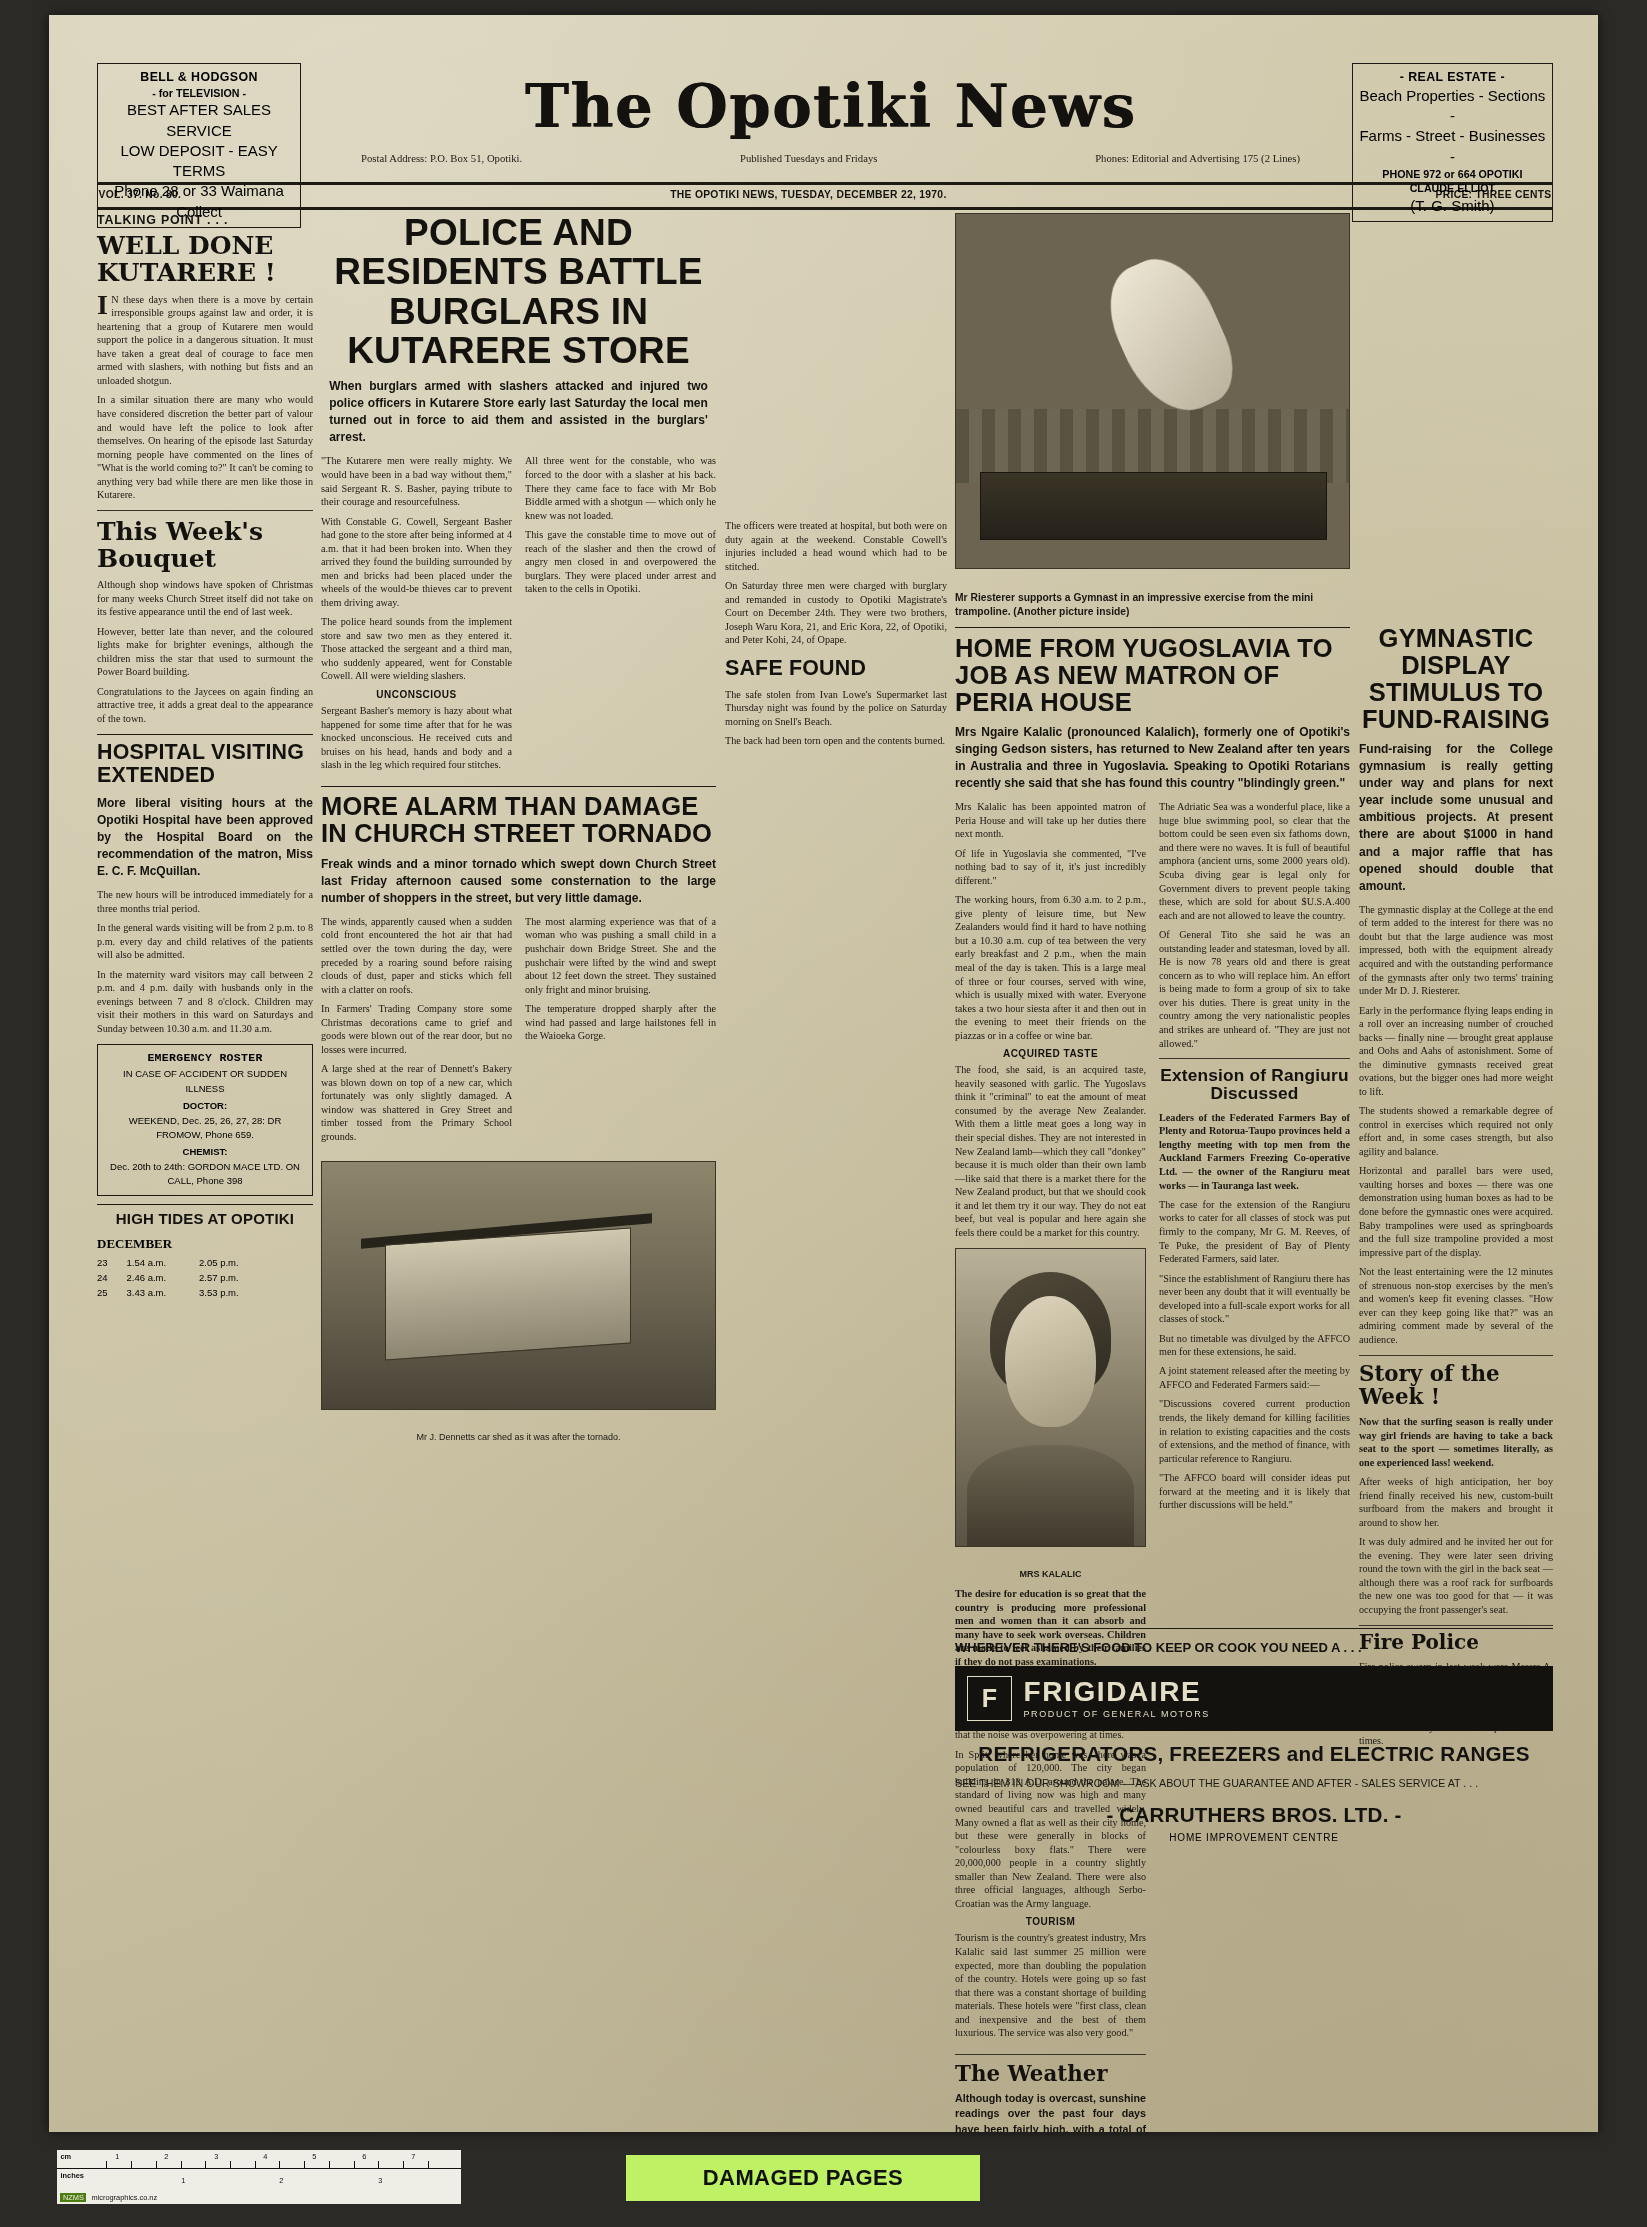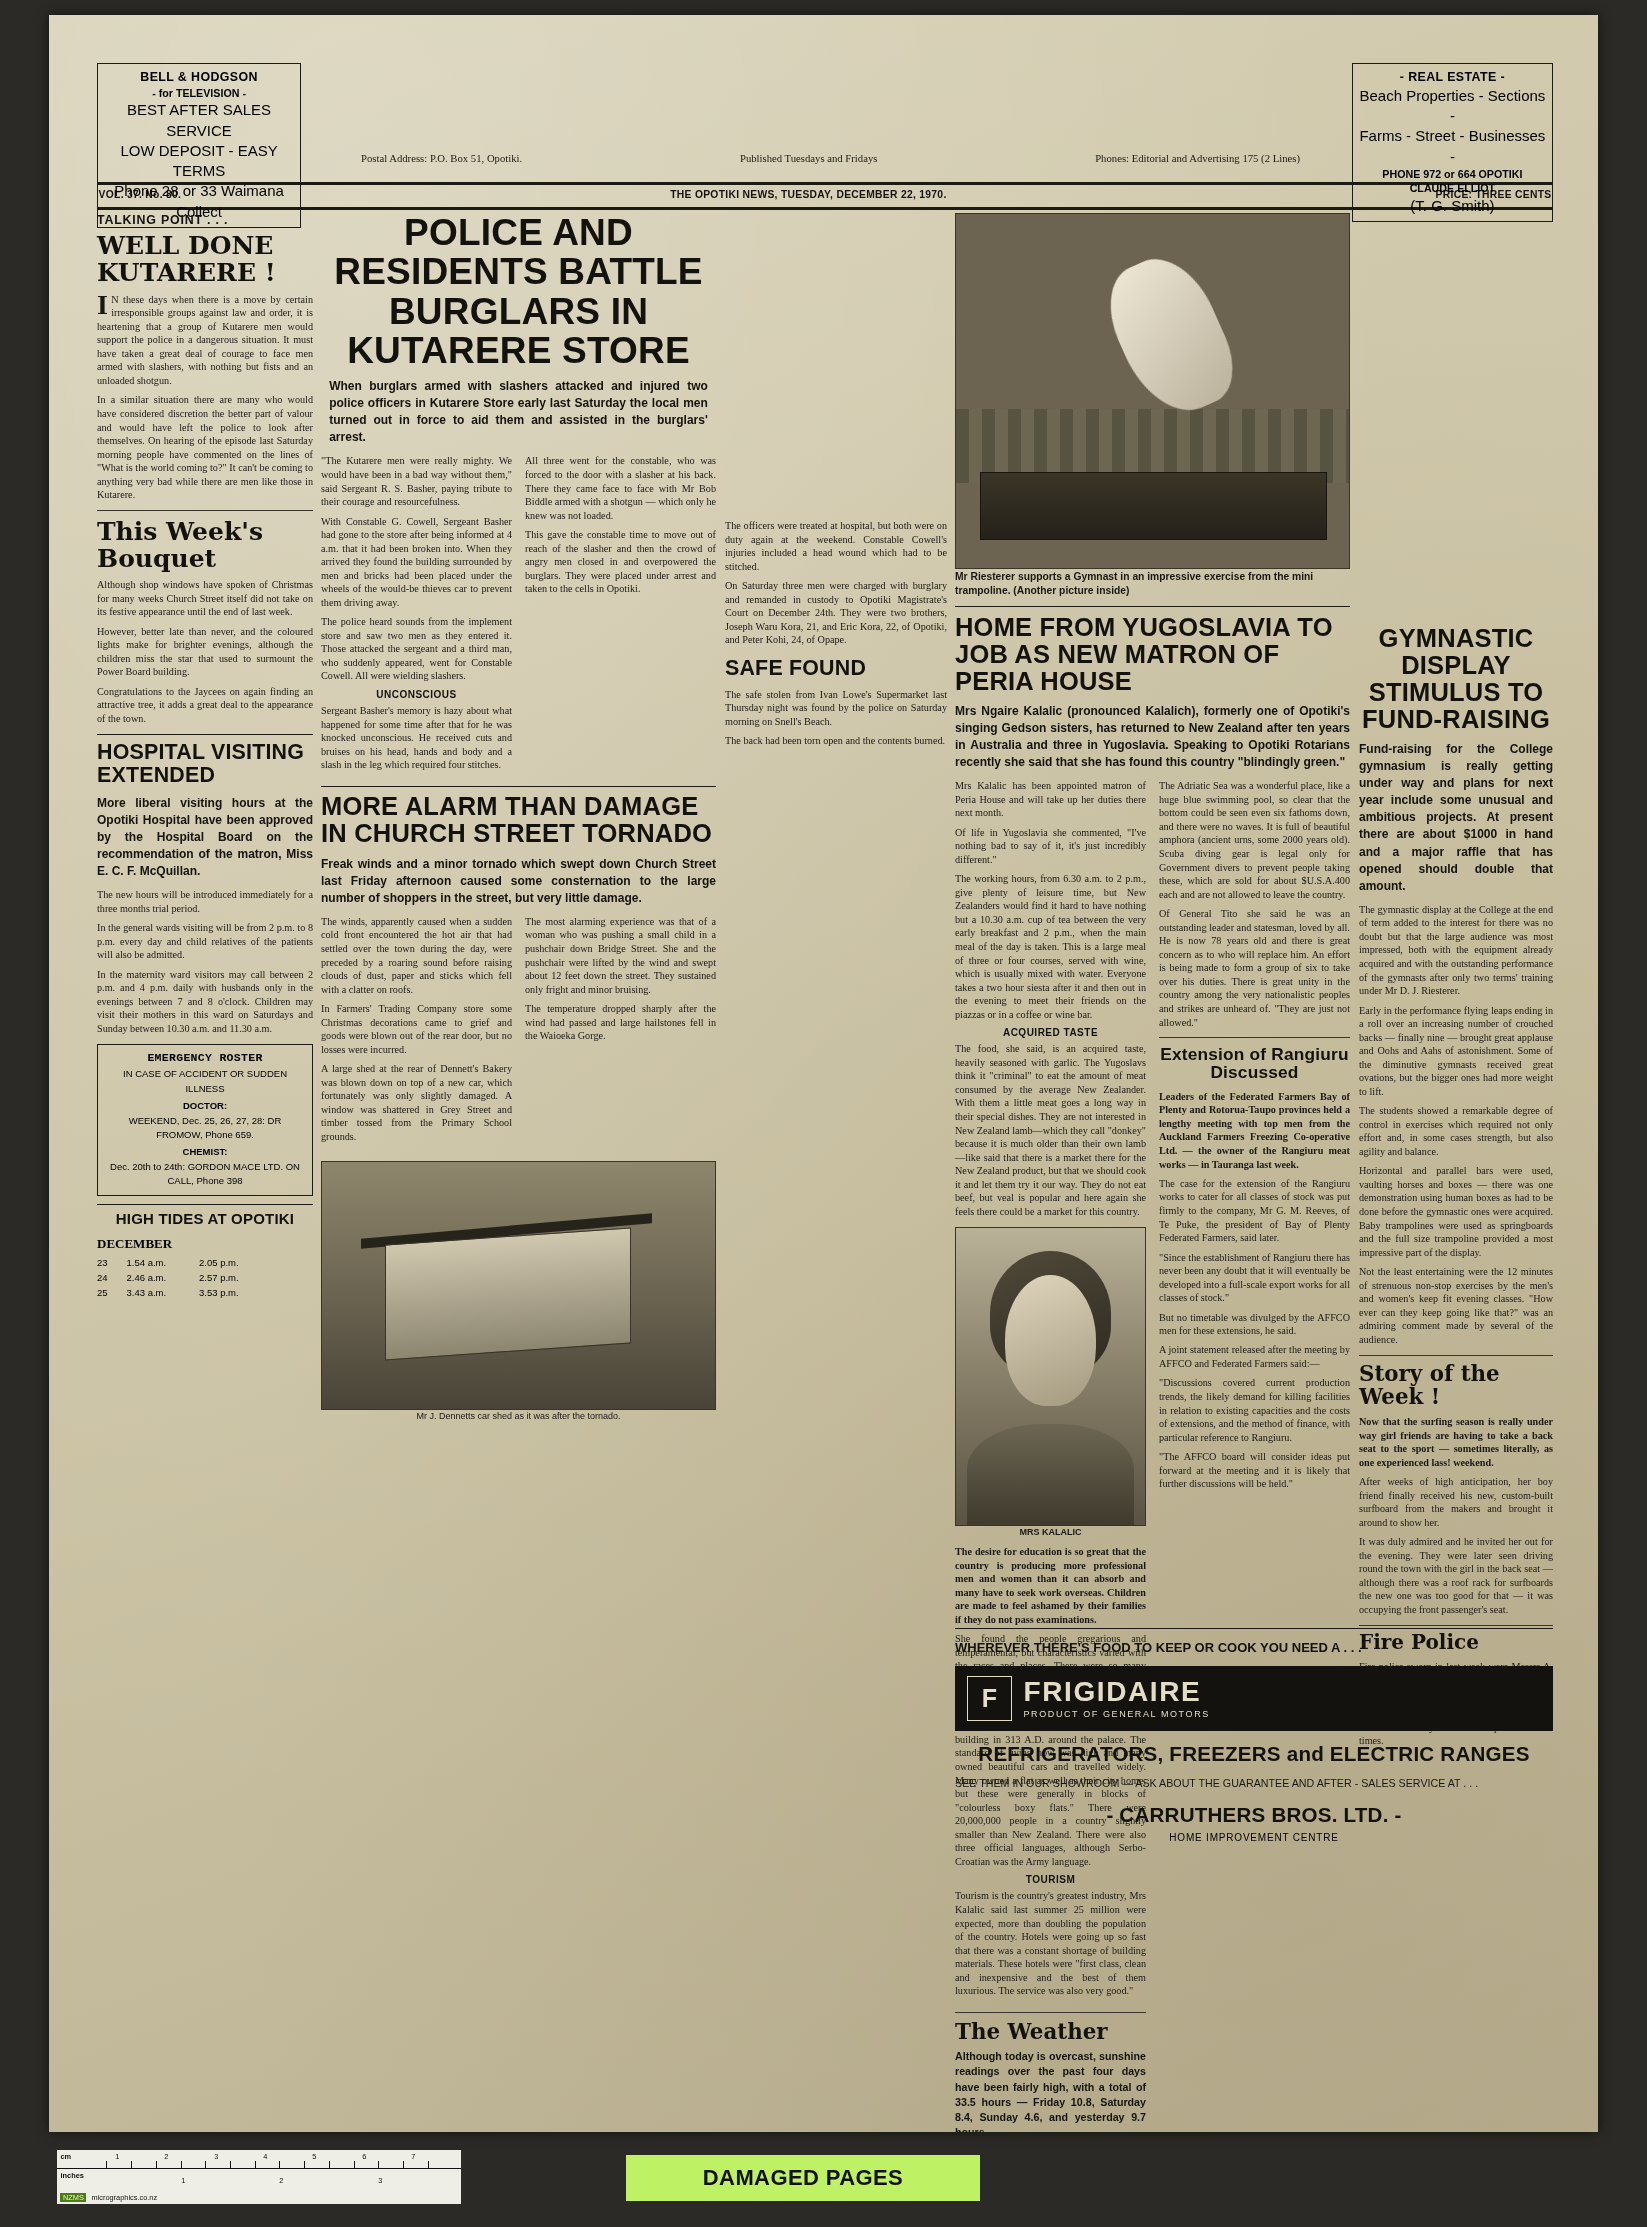--- a/index.html
+++ b/index.html
@@ -151,21 +151,21 @@
     border-radius:50% 50% 40% 40%;
     background:linear-gradient(160deg,#4d4staticity,#3a3529);
     background:linear-gradient(160deg,#514a3a,#2e2a20);
   }
   .ph-portrait .shoulders{
     position:absolute;left:6%;bottom:0;width:88%;height:34%;
     border-radius:45% 45% 0 0;background:linear-gradient(180deg,#6d6653,#3f3a2d);
   }
   .caption{
     font-family:"Liberation Sans", sans-serif;font-size:9px;text-align:center;
-    margin-top:1px;color:#1b1813;line-height:1.3;
+    margin-top:22px;color:#1b1813;line-height:1.3;
   }
   .caption.bold{font-weight:bold;font-size:10.3px;text-align:left;line-height:1.35;}
 
   
   .box{border:1.6px solid #1d1a14;padding:6.6px 8.2px;margin-top:8.2px;}
   .box .bt{
     font-family:Liberation Mono, monospace;font-weight:bold;font-size:11.5px;
     text-align:center;margin-bottom:3.3px;letter-spacing:0.3px;
   }
   .box .bs{font-family:"Liberation Sans", sans-serif;font-size:9.5px;text-align:center;line-height:1.5;}
@@ -222,20 +222,21 @@
 
     <div class="masthead">
       <div class="mast-box left">
         <div class="t1">BELL &amp; HODGSON</div>
         <div class="t2">- for TELEVISION -</div>
         <div class="t3">BEST AFTER SALES SERVICE</div>
         <div class="t3">LOW DEPOSIT - EASY TERMS</div>
         <div class="t3">Phone 28 or 33 Waimana Collect</div>
       </div>
 
+      <div class="mast-title">The Opotiki News</div>
       <div class="mast-sub">
         <span>Postal Address: P.O. Box 51, Opotiki.</span>
         <span>Published Tuesdays and Fridays</span>
         <span>Phones: Editorial and Advertising 175 (2 Lines)</span>
       </div>
 
       <div class="mast-box right">
         <div class="t1">- REAL ESTATE -</div>
         <div class="t3">Beach Properties - Sections -</div>
         <div class="t3">Farms - Street - Businesses -</div>

